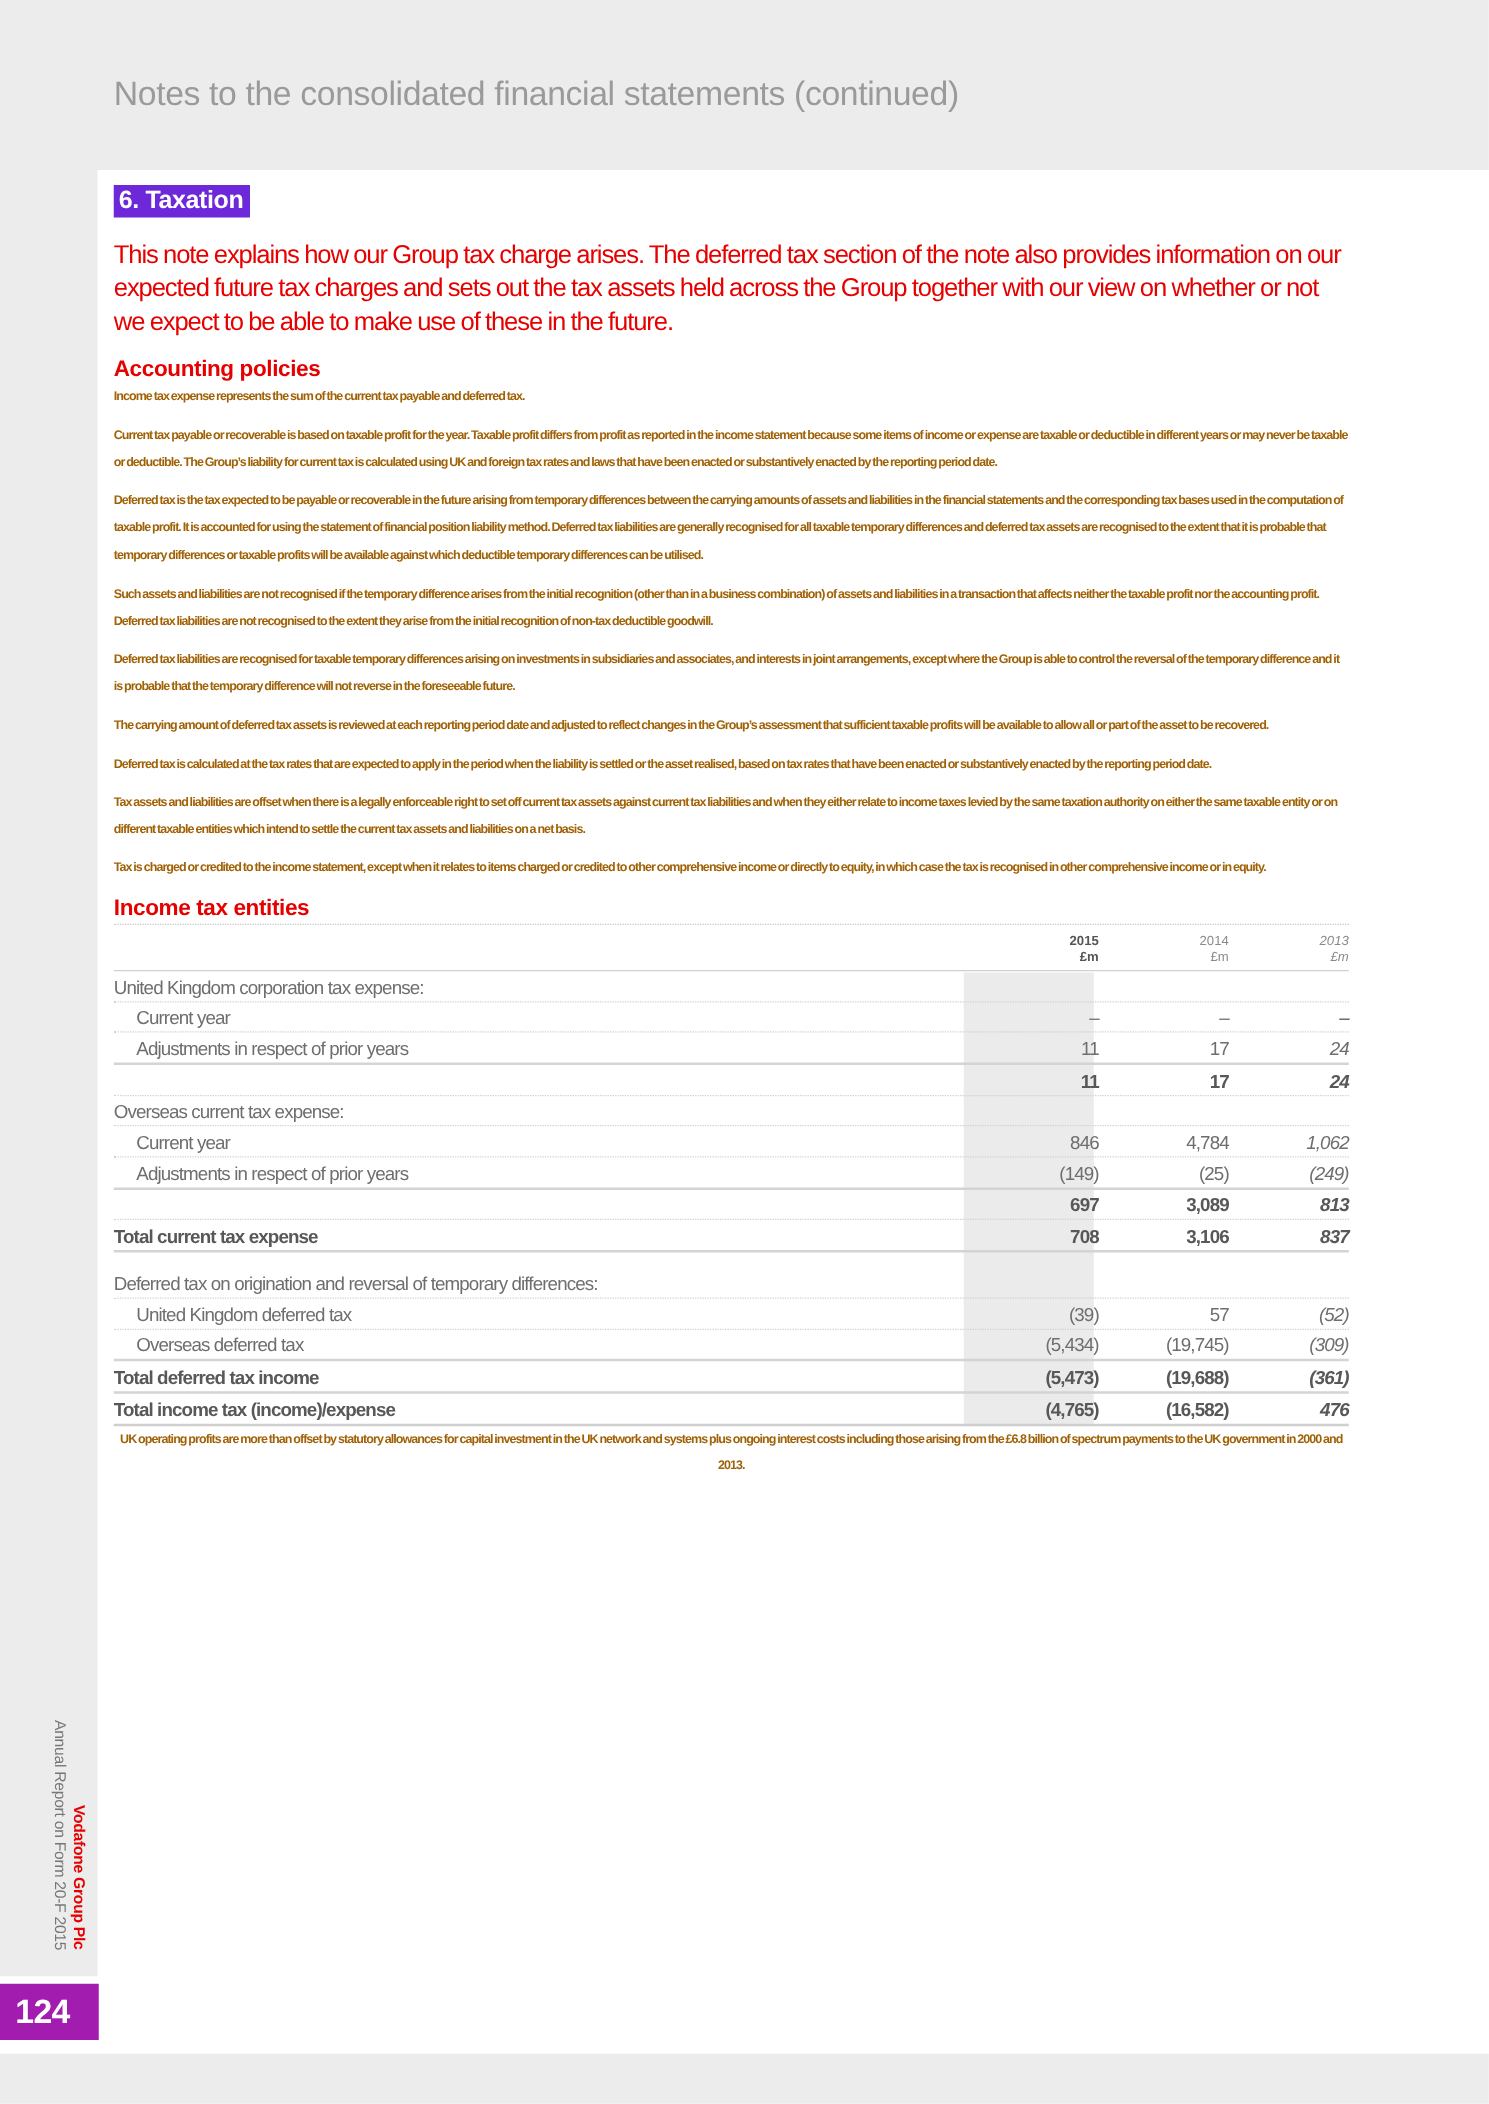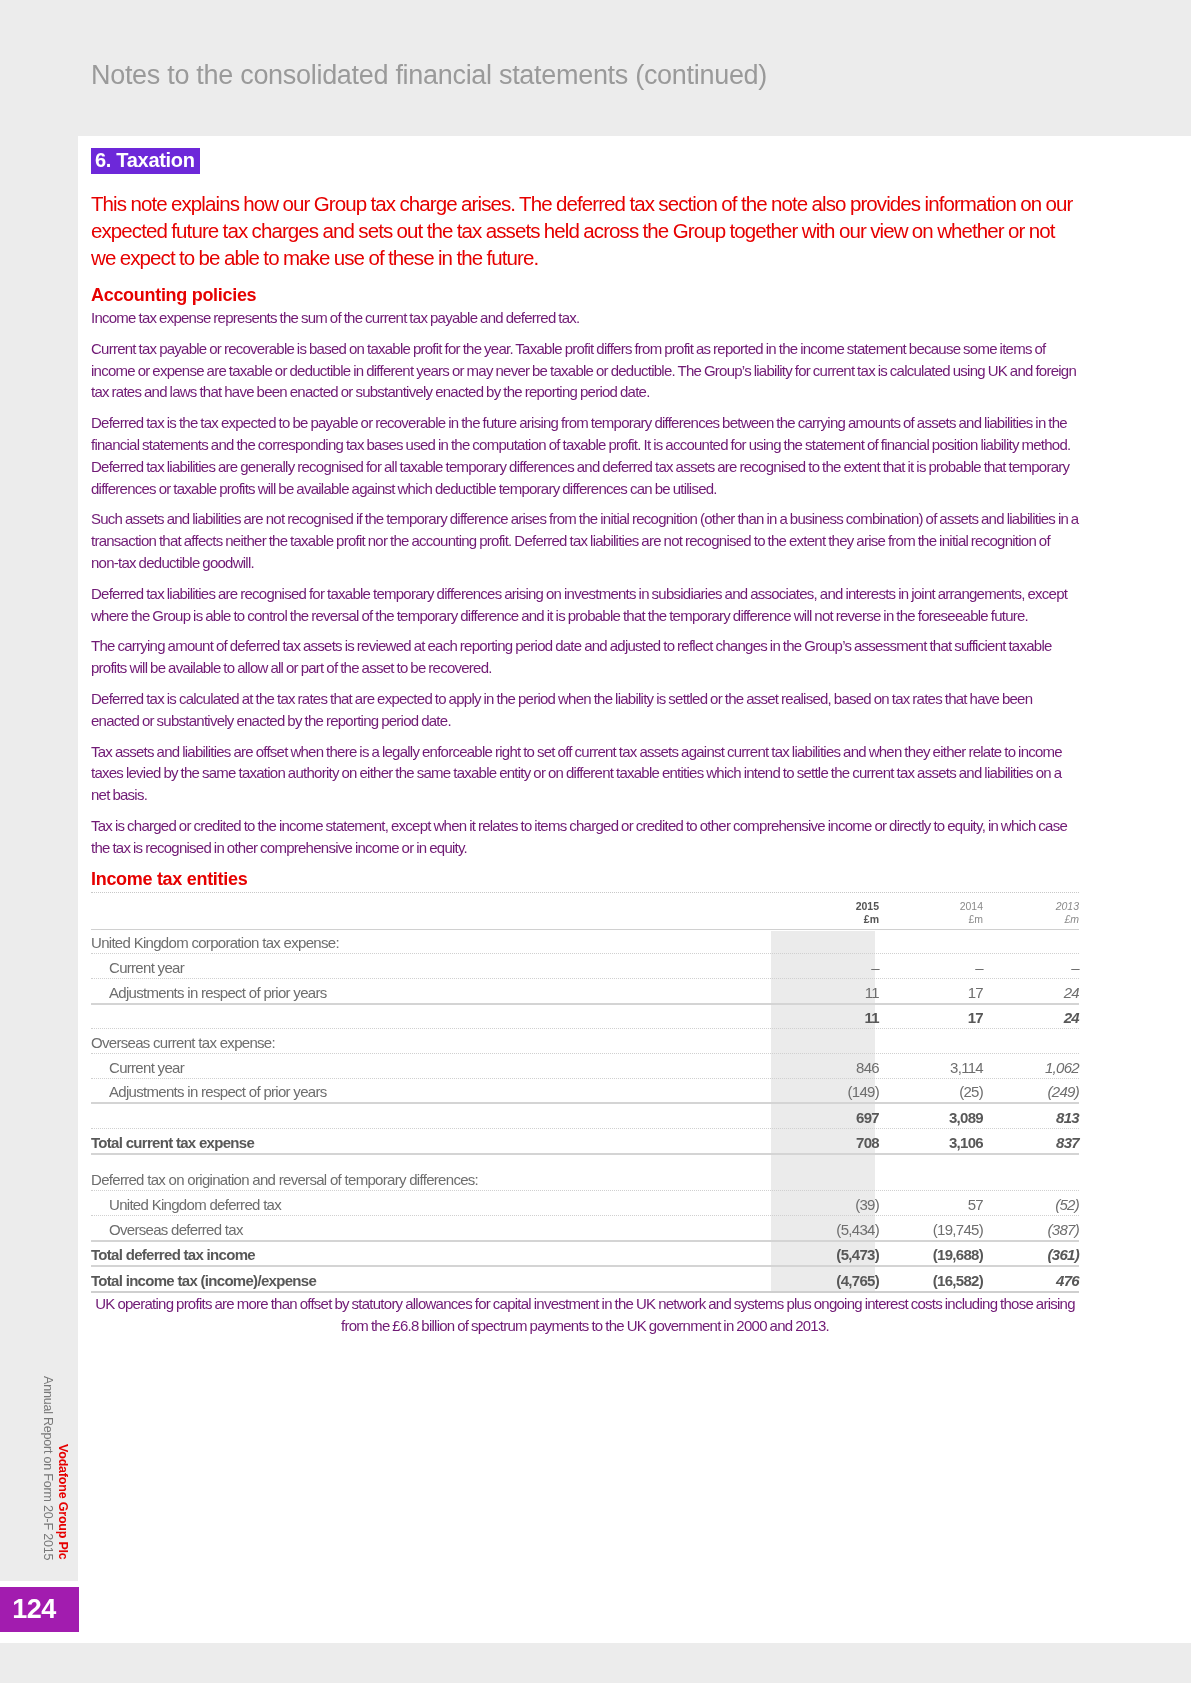--- a/index.html
+++ b/index.html
@@ -36,22 +36,22 @@
   }
   .intro {
     color: #e60000; font-size: 20.5px; line-height: 27px;
     margin: 16px 0 0 0; letter-spacing: -0.9px; word-spacing: -0.5px;
   }
   .sub-heading {
     color: #e60000; font-weight: bold; font-size: 18px;
     margin: 14px 0 1px 0; letter-spacing: -0.3px;
   }
   p.body-text {
-    font-size: 15px; line-height: 21.8px; margin: 0 0 9px 0;
-    color: #701a75; letter-spacing: -0.75px; word-spacing: -0.6px;
+    font-size: 10px; line-height: 21.8px; margin: 0 0 9px 0;
+    color: #a16207; letter-spacing: -0.75px; word-spacing: -0.6px; font-weight: bold;
   }
   
   .tax-table {
     position: relative; width: 988px; margin-top: 2px;
     border-top: 1px dotted #c8c8c8;
   }
   .shade {
     position: absolute; left: 680px; width: 104px; top: 38px; bottom: 0;
     background: #ebebeb; z-index: 0;
   }
@@ -156,21 +156,21 @@
     </div>
     <div class="trow">
       <span class="tlabel">Overseas current tax expense:</span>
       <span class="tcell c2015"></span>
       <span class="tcell c2014"></span>
       <span class="tcell c2013"></span>
     </div>
     <div class="trow">
       <span class="tlabel indent">Current year</span>
       <span class="tcell c2015">846</span>
-      <span class="tcell c2014">3,114</span>
+      <span class="tcell c2014">4,784</span>
       <span class="tcell c2013">1,062</span>
     </div>
     <div class="trow sub-total-line">
       <span class="tlabel indent">Adjustments in respect of prior years</span>
       <span class="tcell c2015">(149)</span>
       <span class="tcell c2014">(25)</span>
       <span class="tcell c2013">(249)</span>
     </div>
     <div class="trow total">
       <span class="tlabel"></span>
@@ -193,21 +193,21 @@
     <div class="trow">
       <span class="tlabel indent">United Kingdom deferred tax</span>
       <span class="tcell c2015">(39)</span>
       <span class="tcell c2014">57</span>
       <span class="tcell c2013">(52)</span>
     </div>
     <div class="trow sub-total-line">
       <span class="tlabel indent">Overseas deferred tax</span>
       <span class="tcell c2015">(5,434)</span>
       <span class="tcell c2014">(19,745)</span>
-      <span class="tcell c2013">(387)</span>
+      <span class="tcell c2013">(309)</span>
     </div>
     <div class="trow total sub-total-line">
       <span class="tlabel">Total deferred tax income</span>
       <span class="tcell c2015">(5,473)</span>
       <span class="tcell c2014">(19,688)</span>
       <span class="tcell c2013">(361)</span>
     </div>
     <div class="trow total final">
       <span class="tlabel">Total income tax (income)/expense</span>
       <span class="tcell c2015">(4,765)</span>

